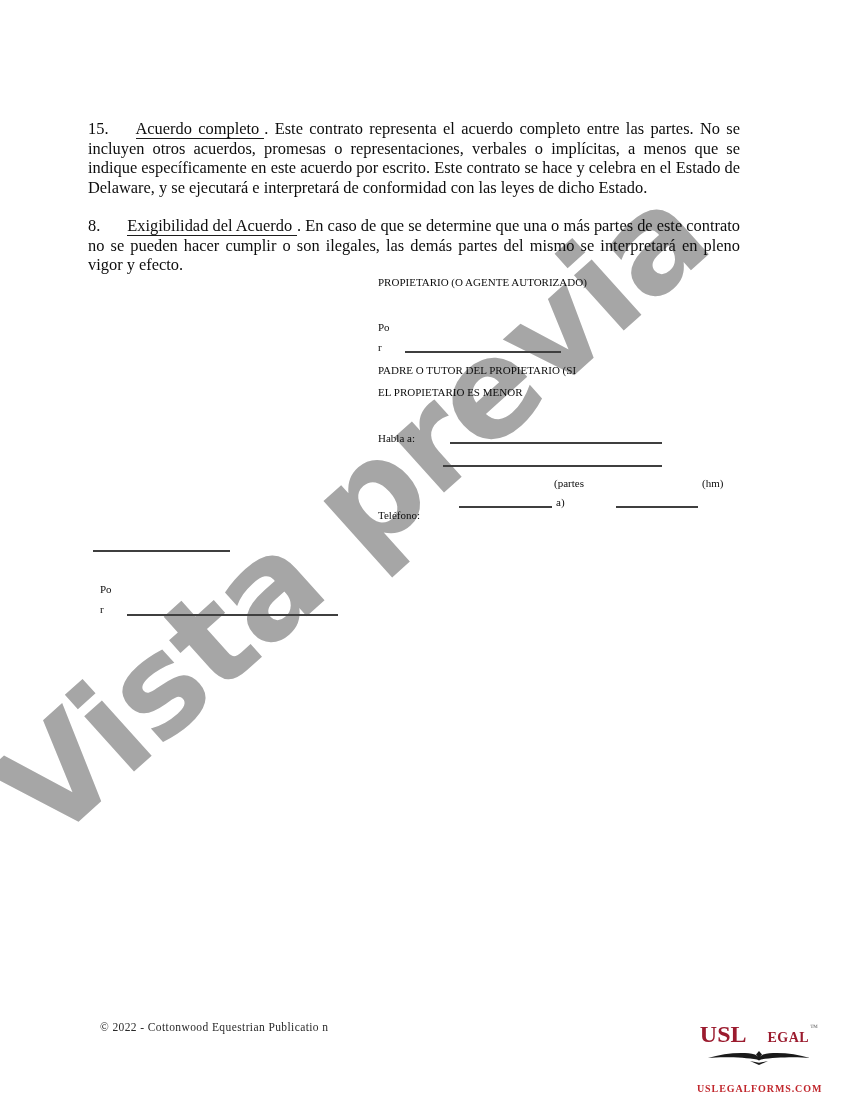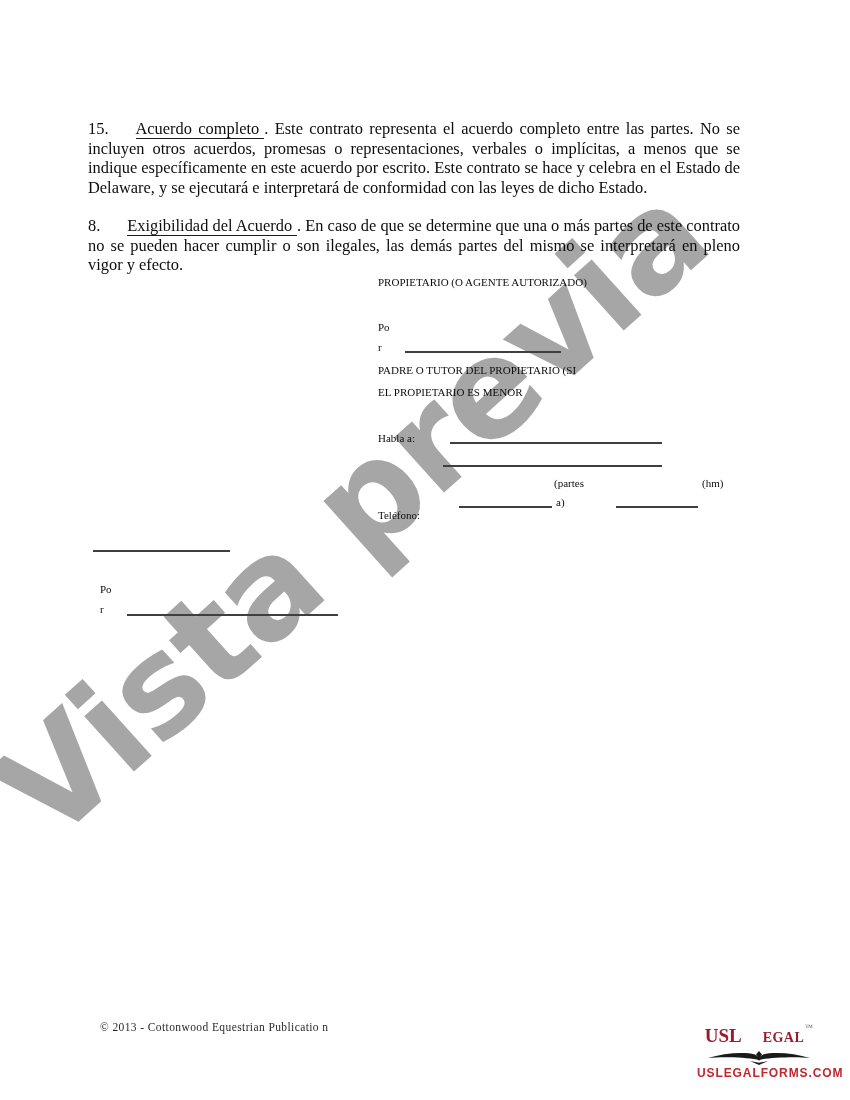--- a/index.html
+++ b/index.html
@@ -72,31 +72,31 @@
     letter-spacing: 0.4px;
   }
   .logo { left: 697px; top: 1014px; width: 124px; text-align: center; }
   .brand {
     font-family: "Liberation Serif", serif;
     font-weight: bold;
     color: #9b1b2e;
     white-space: nowrap;
     line-height: 28px;
   }
-  .b-us, .b-l { font-size: 19px; }
+  .b-us, .b-l { font-size: 24px; }
   .b-egal { font-size: 14px; letter-spacing: 0.5px; margin-left: 21px; }
   .b-tm { font-size: 8px; color: #8a8a8a; vertical-align: 12px; margin-left: 1px; }
   .eagle { display: block; margin: -2px auto 0 auto; }
   .site {
-    font-family: Liberation Sans, sans-serif;
+    font-family: Liberation Serif, serif;
     font-weight: bold;
-    font-size: 12px;
+    font-size: 10px;
     letter-spacing: 0.9px;
     color: #c1272d;
-    margin-top: 1px;
+    margin-top: 18px;
     white-space: nowrap;
   }
 </style>
 </head>
 <body>
 
 <div class="page">
 
   <div class="watermark">Vista previa</div>
 
@@ -122,21 +122,21 @@
   <div class="abs phone-home">(hm)</div>
   <div class="abs phone-week-2">a)</div>
   <div class="rule phone-week-line"></div>
   <div class="rule phone-home-line"></div>
 
   <div class="rule left-blank-line"></div>
   <div class="abs por-left-1">Po</div>
   <div class="abs por-left-2">r</div>
   <div class="rule left-sign-line"></div>
 
-  <div class="abs copyright">© 2013 - Cottonwood Equestrian Publicatio n</div>
+  <div class="abs copyright">© 2022 - Cottonwood Equestrian Publicatio n</div>
 
   <div class="logo">
     <div class="brand"><span class="b-us">US</span><span class="b-l">L</span><span class="b-egal">EGAL</span><span class="b-tm">™</span></div>
     <svg class="eagle" width="104" height="15" viewBox="0 0 104 15">
       <path d="M1,8 C16,3.5 36,1.5 48,4.5 L52,7 L56,4.5 C68,1.5 88,3.5 103,8 C88,6.5 66,7.5 54,9.5 L52,10.5 L50,9.5 C38,7.5 16,6.5 1,8 Z" fill="#1a1a1a"></path>
       <path d="M52,1 L55,4.5 L52,8 L49,4.5 Z" fill="#1a1a1a"></path>
       <path d="M43,11 L52,15 L61,11 L52,12.8 Z" fill="#1a1a1a"></path>
     </svg>
     <div class="site">USLEGALFORMS.COM</div>
   </div>

